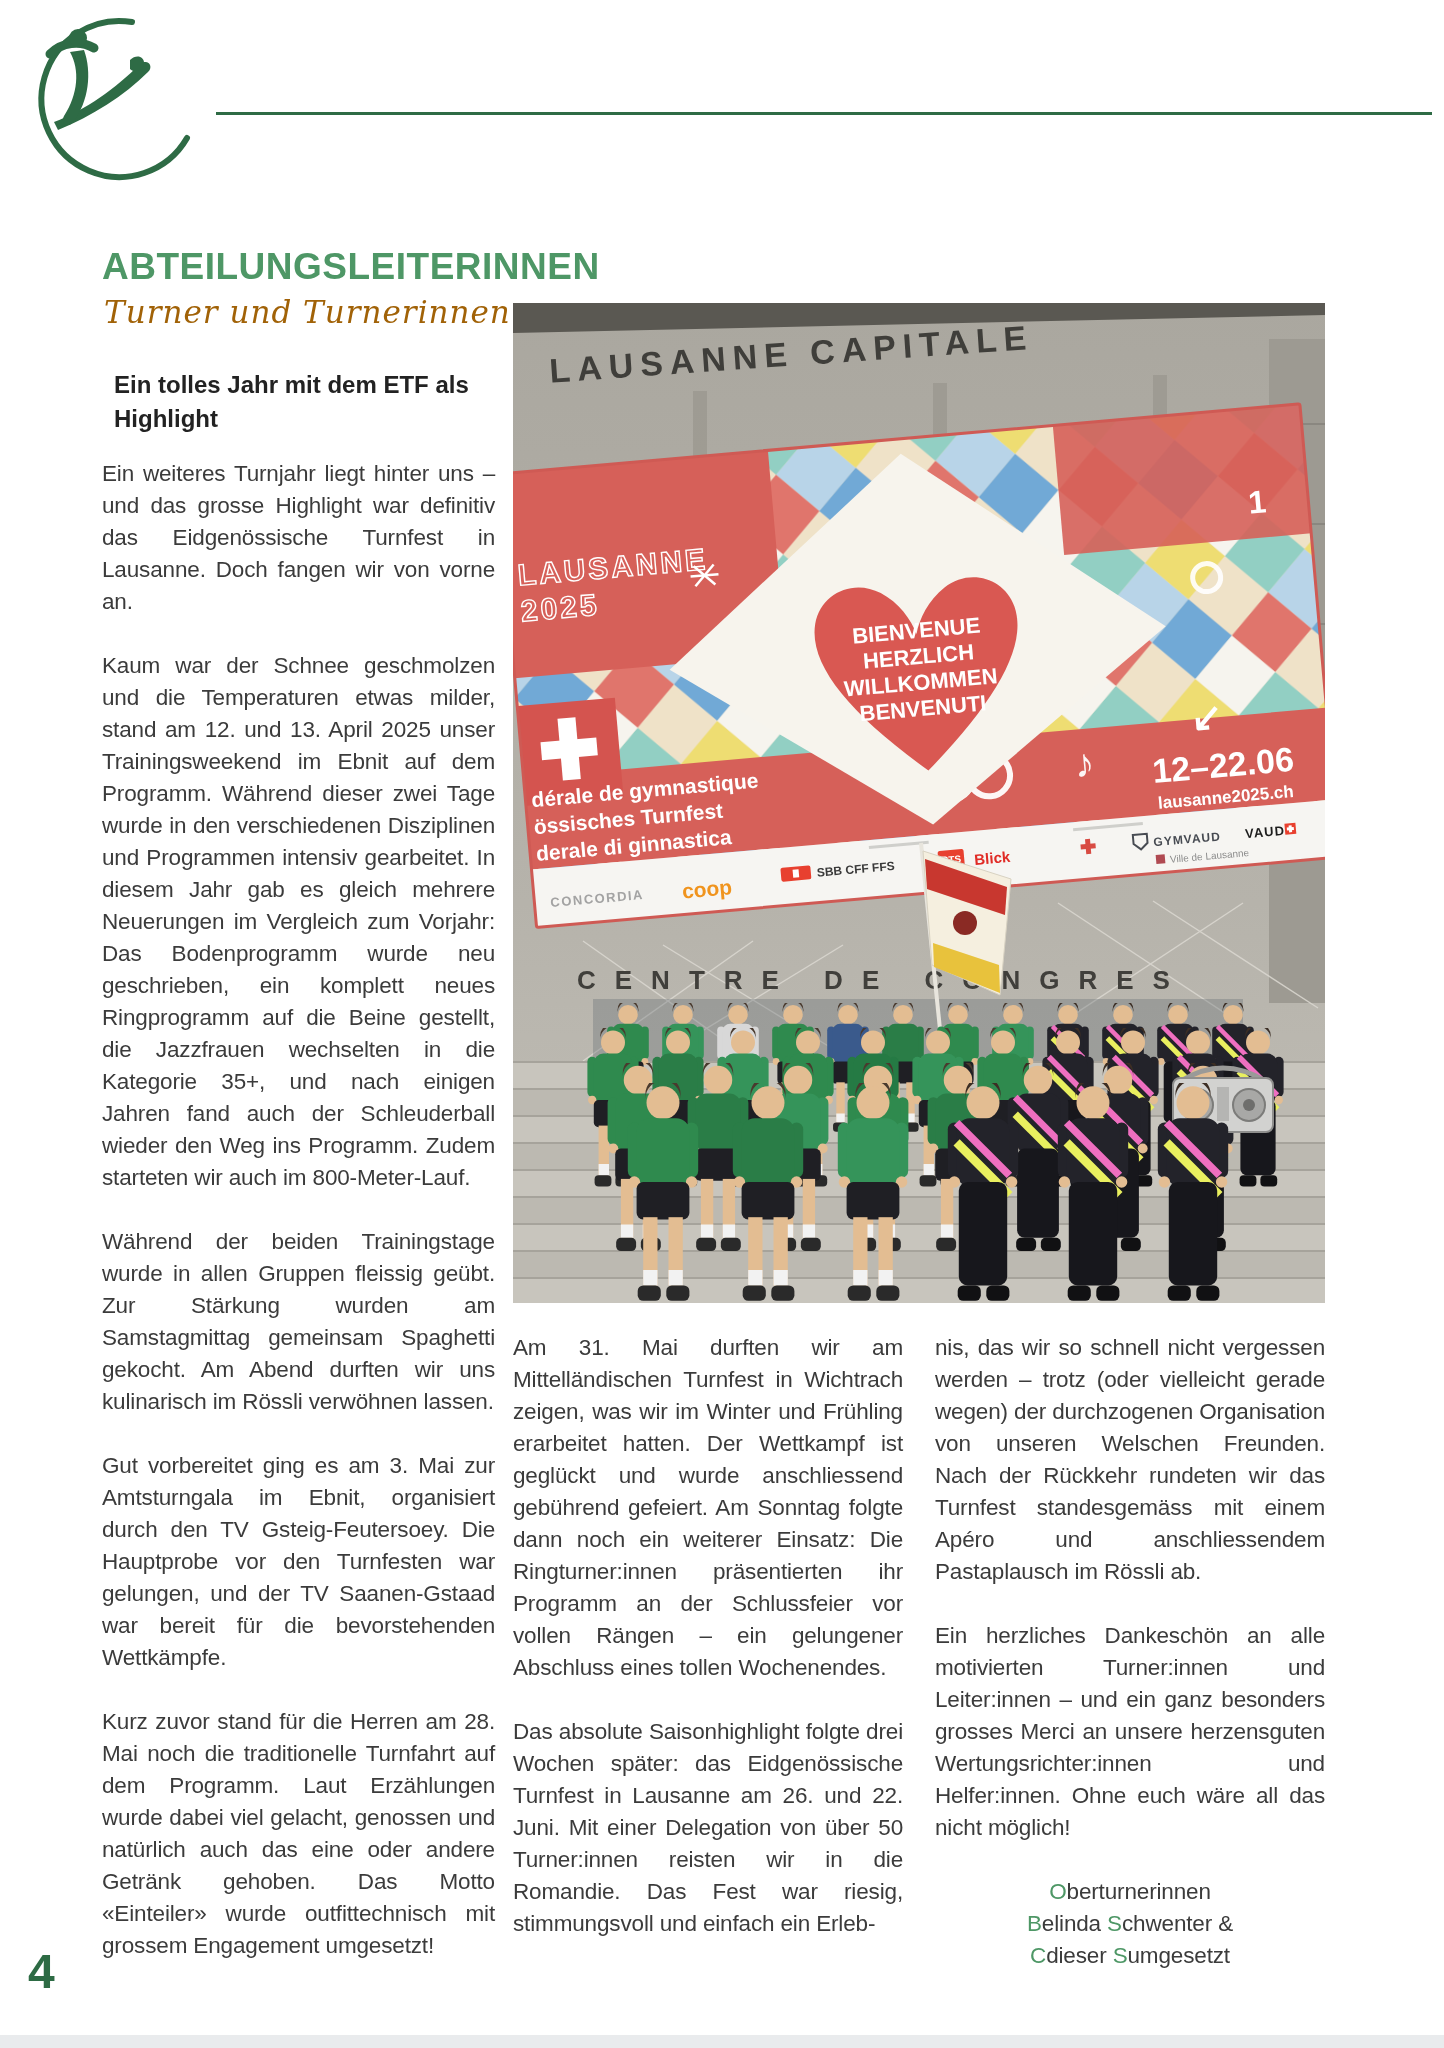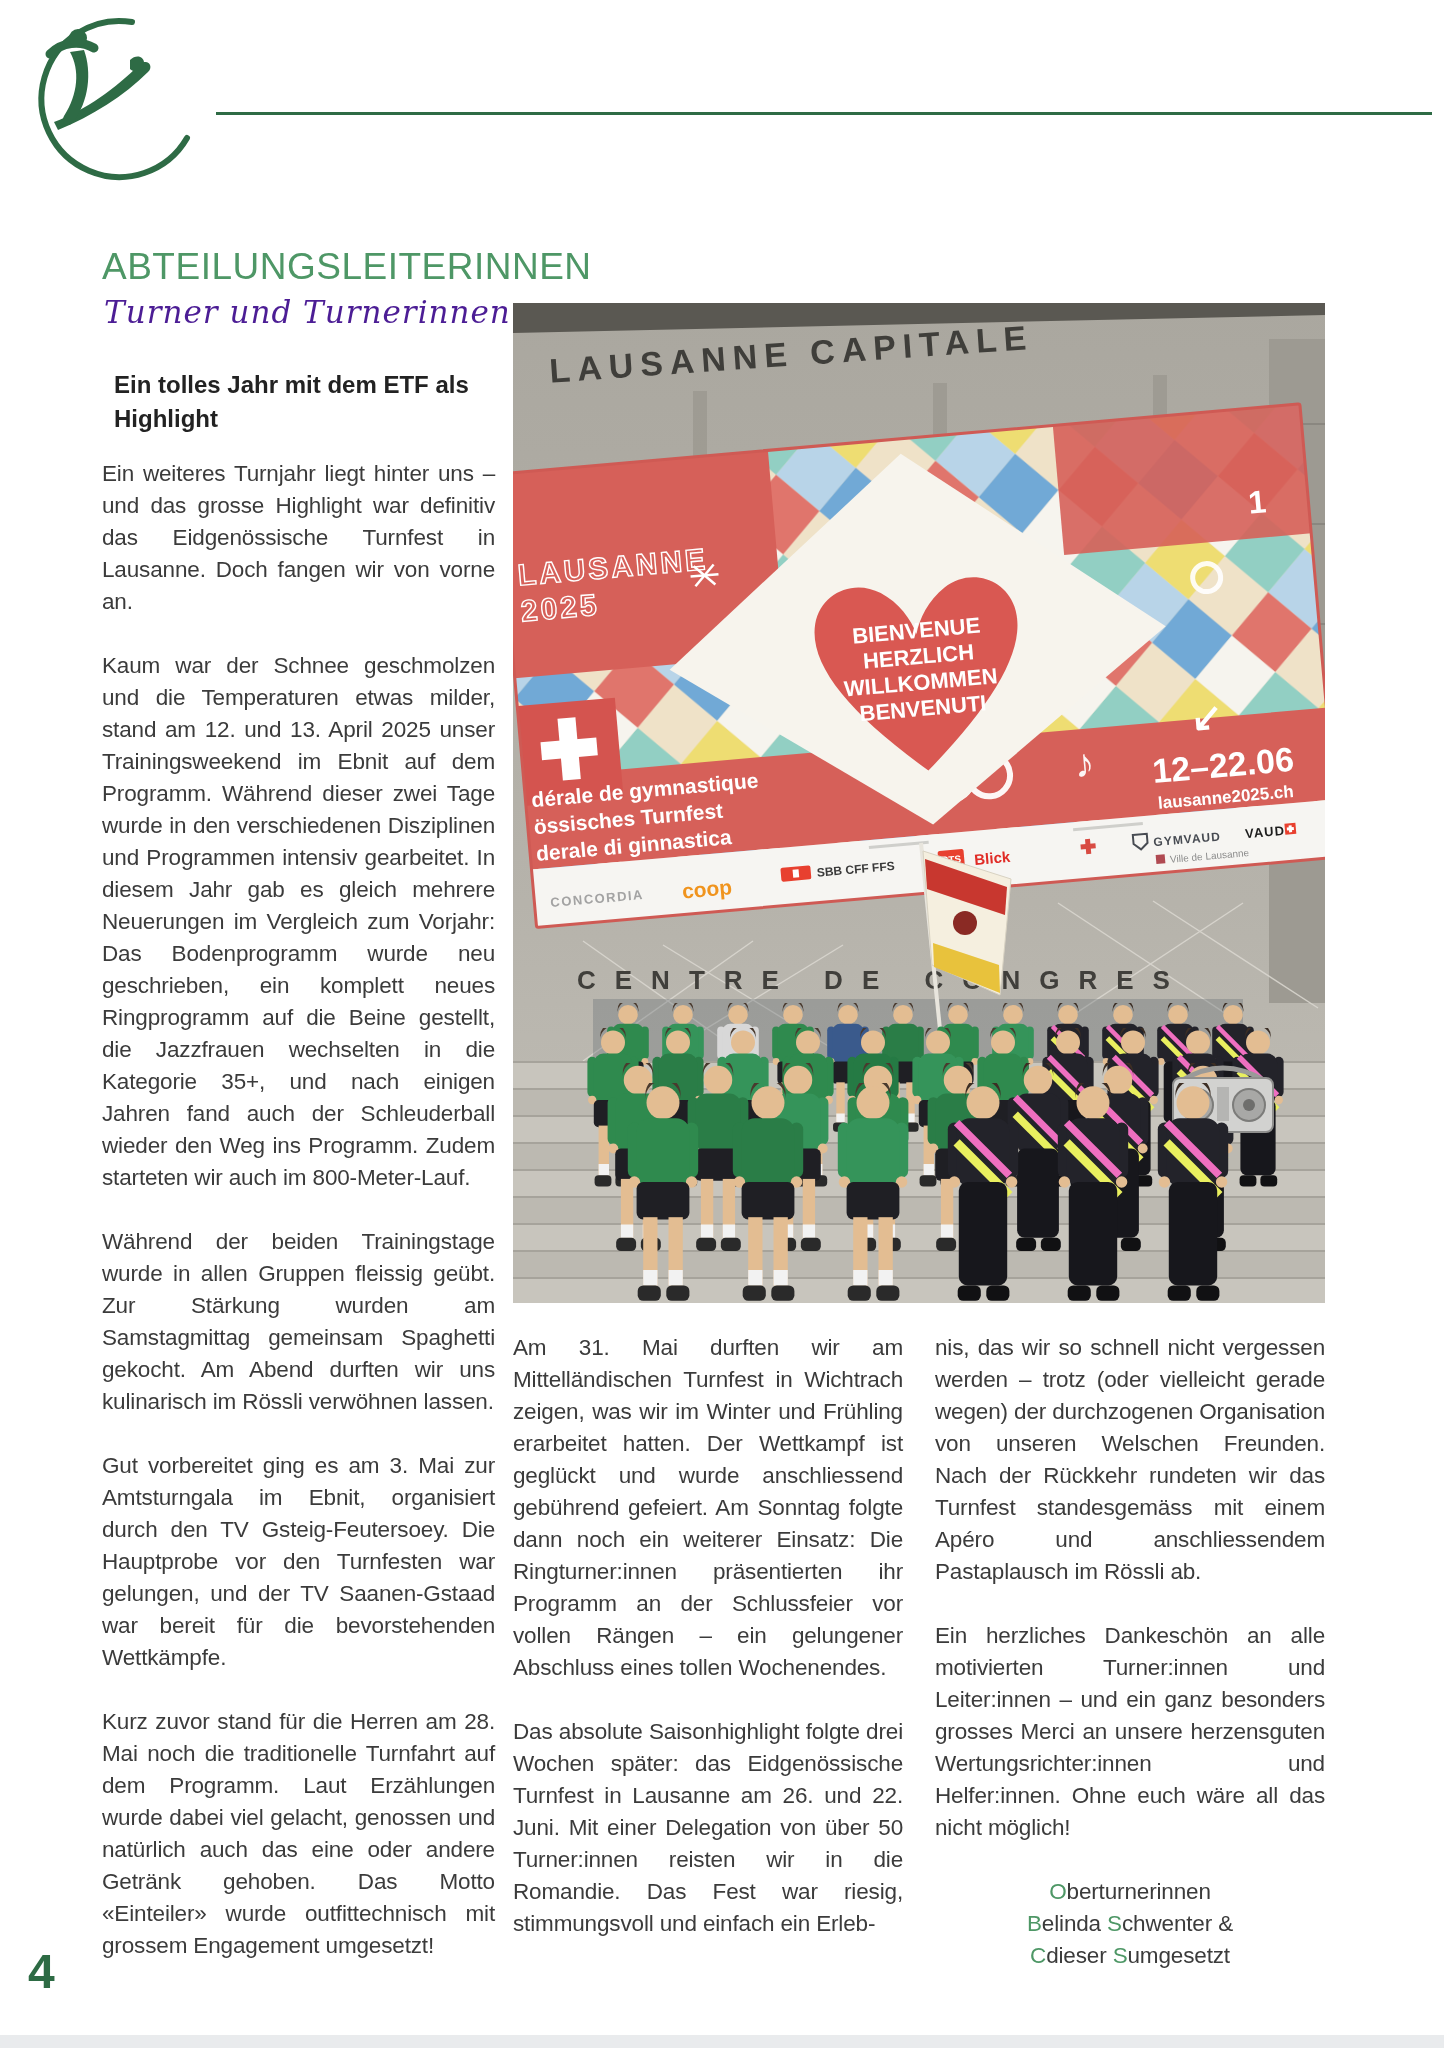--- a/index.html
+++ b/index.html
@@ -2,24 +2,24 @@
 <html><head>
 <meta charset="utf-8">
 <style>
   html,body{margin:0;padding:0;background:#ffffff;}
   body{width:1444px;height:2048px;position:relative;font-family:"Liberation Sans",sans-serif;-webkit-font-smoothing:antialiased;}
   .page{position:absolute;inset:0;background:#ffffff;overflow:hidden;}
 
   .logo{position:absolute;left:14px;top:8px;width:184px;height:188px;}
   .rule{position:absolute;left:216px;top:112px;width:1216px;height:3px;background:#2e6b45;}
 
-  .title{position:absolute;left:102px;top:246px;margin:0;font-size:37px;font-weight:normal;
+  .title{position:absolute;left:102px;top:246px;margin:0;font-size:37px;font-weight:bold;
          letter-spacing:.5px;color:#4e9766;}
   .subtitle{position:absolute;left:104px;top:294px;font-family:"DejaVu Serif",serif;font-style:italic;
-         font-size:31px;color:#4c1d95;letter-spacing:1px;}
+         font-size:31px;color:#a16207;letter-spacing:1px;}
 
   .heading{position:absolute;left:102px;top:356px;margin:12px;width:414px;font-size:24px;line-height:34px;
          font-weight:bold;color:#222222;}
 
   .col{position:absolute;font-size:22.5px;line-height:32px;color:#3b3b3b;text-align:justify;letter-spacing:-.15px;}
   .col p{margin:0 0 32px 0;}
   .col-left{left:102px;top:458px;width:393px;}
   .col-mid{left:513px;top:1332px;width:390px;}
   .col-right{left:935px;top:1332px;width:390px;}
 

